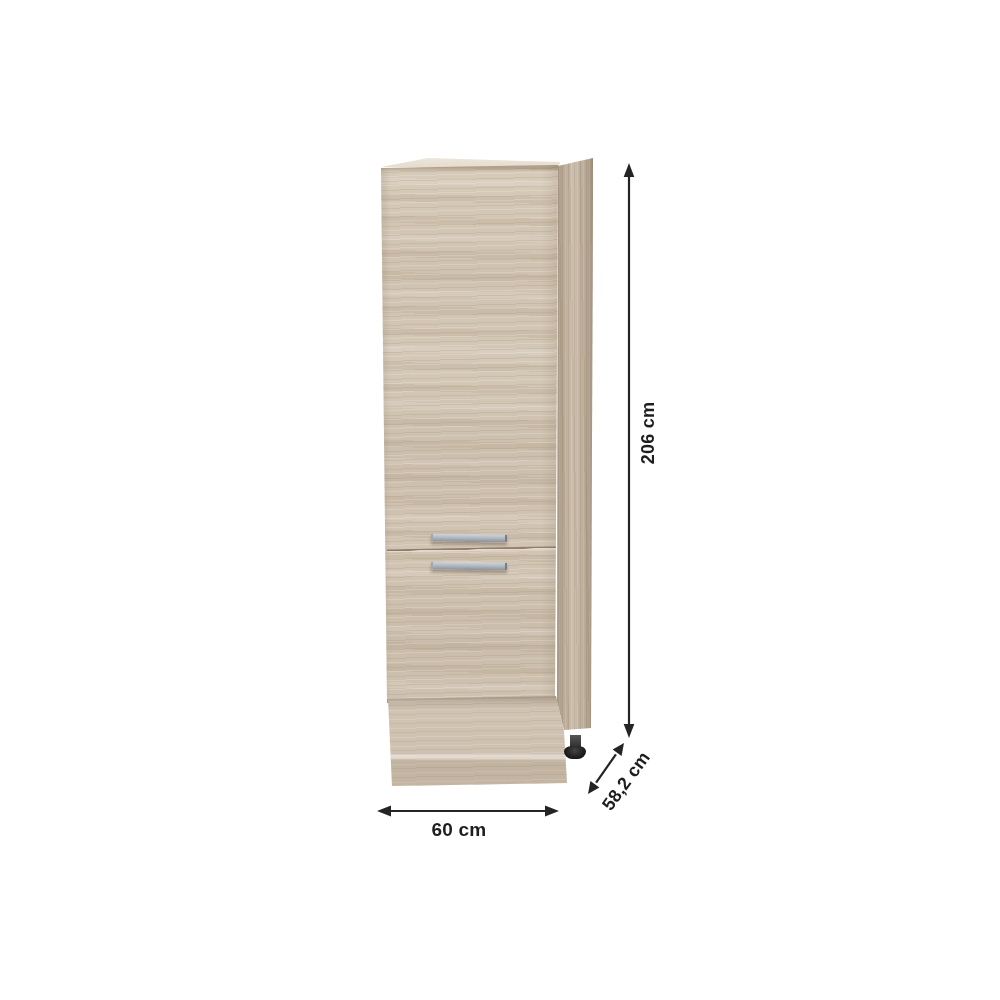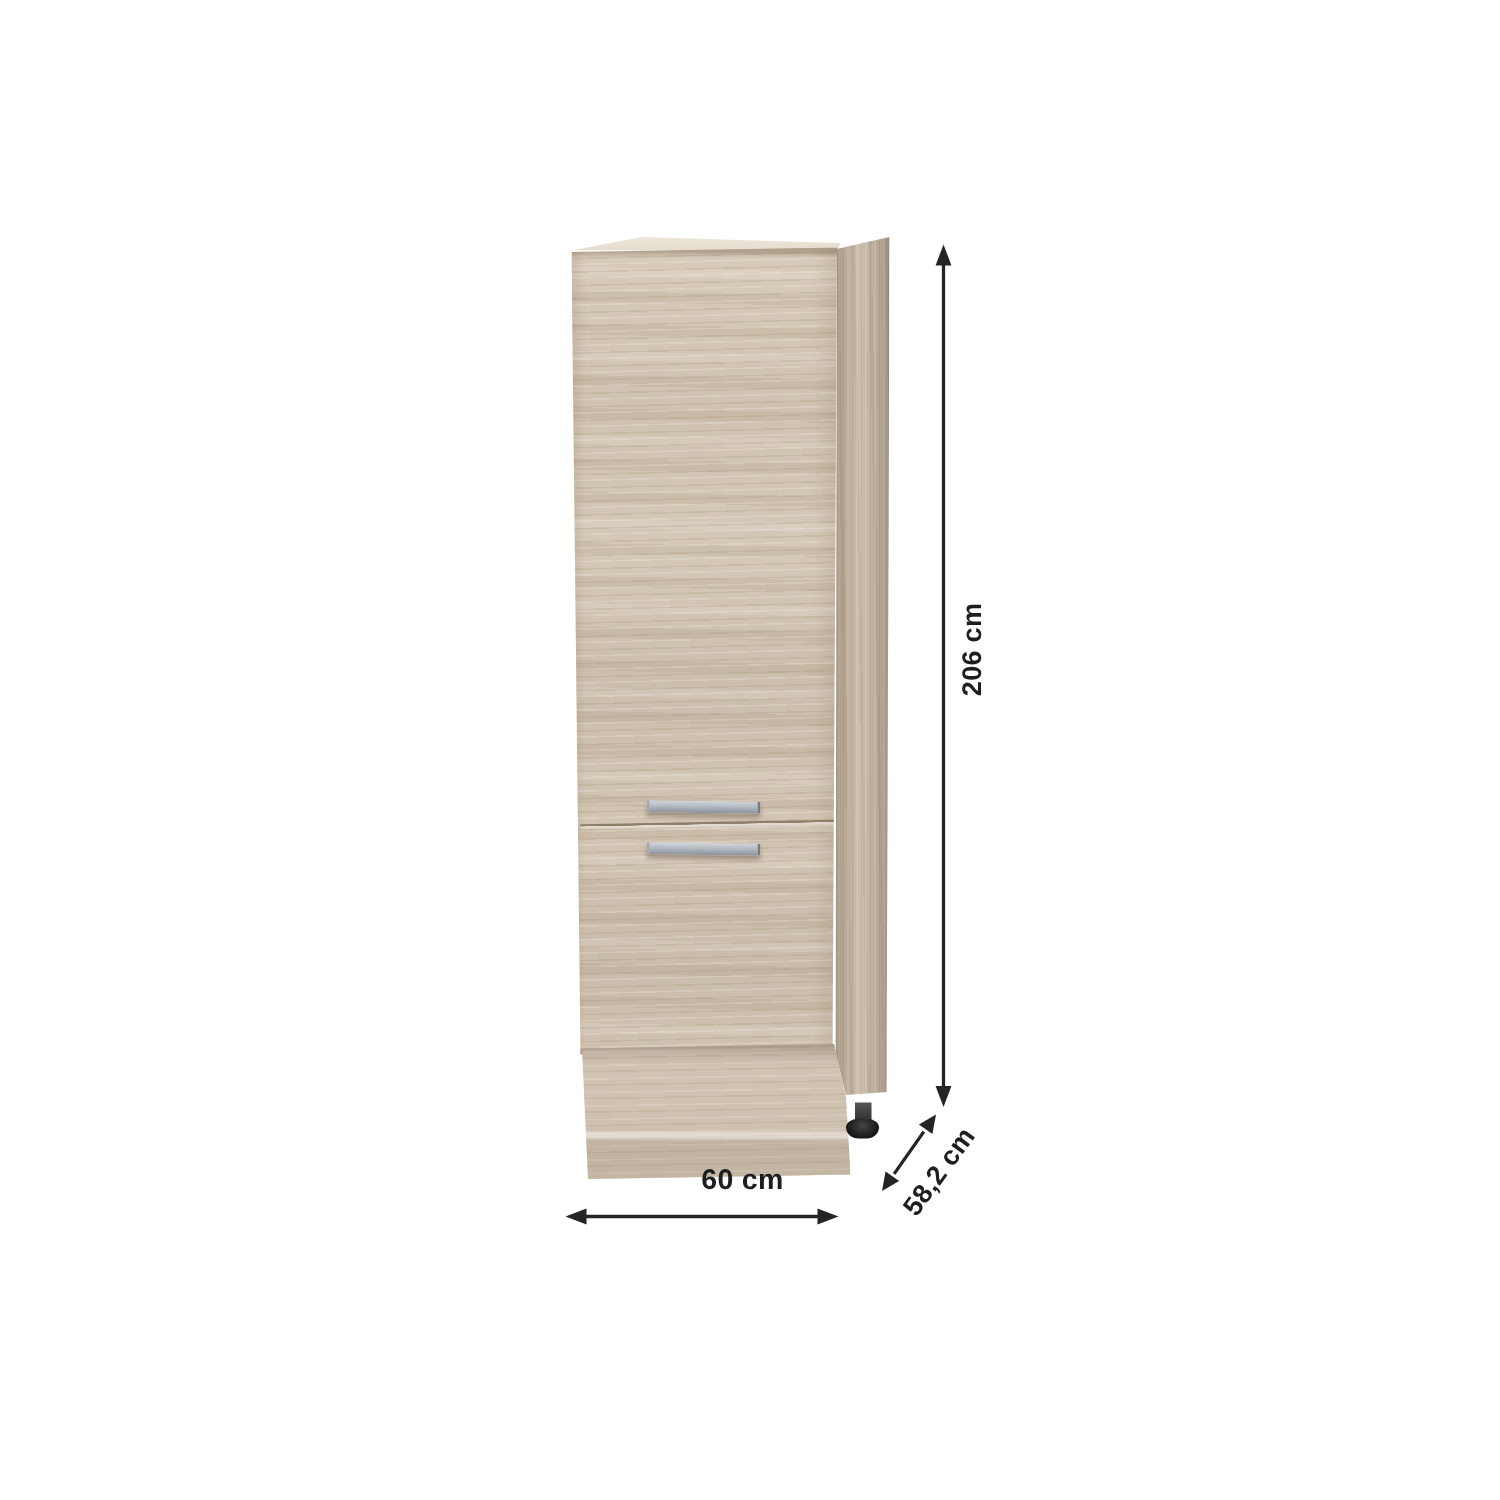--- a/index.html
+++ b/index.html
@@ -79,21 +79,21 @@
   
   .annotations{position:absolute;left:0;top:0;width:1000px;height:1000px;}
   .annotations line{stroke:#242424;stroke-width:2.2;}
   .annotations polygon{fill:#242424;stroke:none;}
 
   .dim-label{
     position:absolute;font-weight:700;font-size:18px;line-height:1;
     color:#1e1e1e;white-space:nowrap;letter-spacing:.2px;
   }
   .dim-label.height{left:648px;top:433px;transform:translate(-50%,-50%) rotate(-90deg);}
-  .dim-label.width{left:459px;top:787px;transform:translate(-50%,-50%);font-size:19px;margin-left:36px;}
+  .dim-label.width{left:459px;top:829px;transform:translate(-50%,-50%);font-size:19px;}
   .dim-label.depth{left:626px;top:781px;transform:translate(-50%,-50%) rotate(-54deg);}
 </style>
 </head>
 <body>
 
 <div class="canvas">
   <div class="cabinet">
     <div class="top-sliver"></div>
     <div class="side-panel"></div>
     <div class="front-face">

